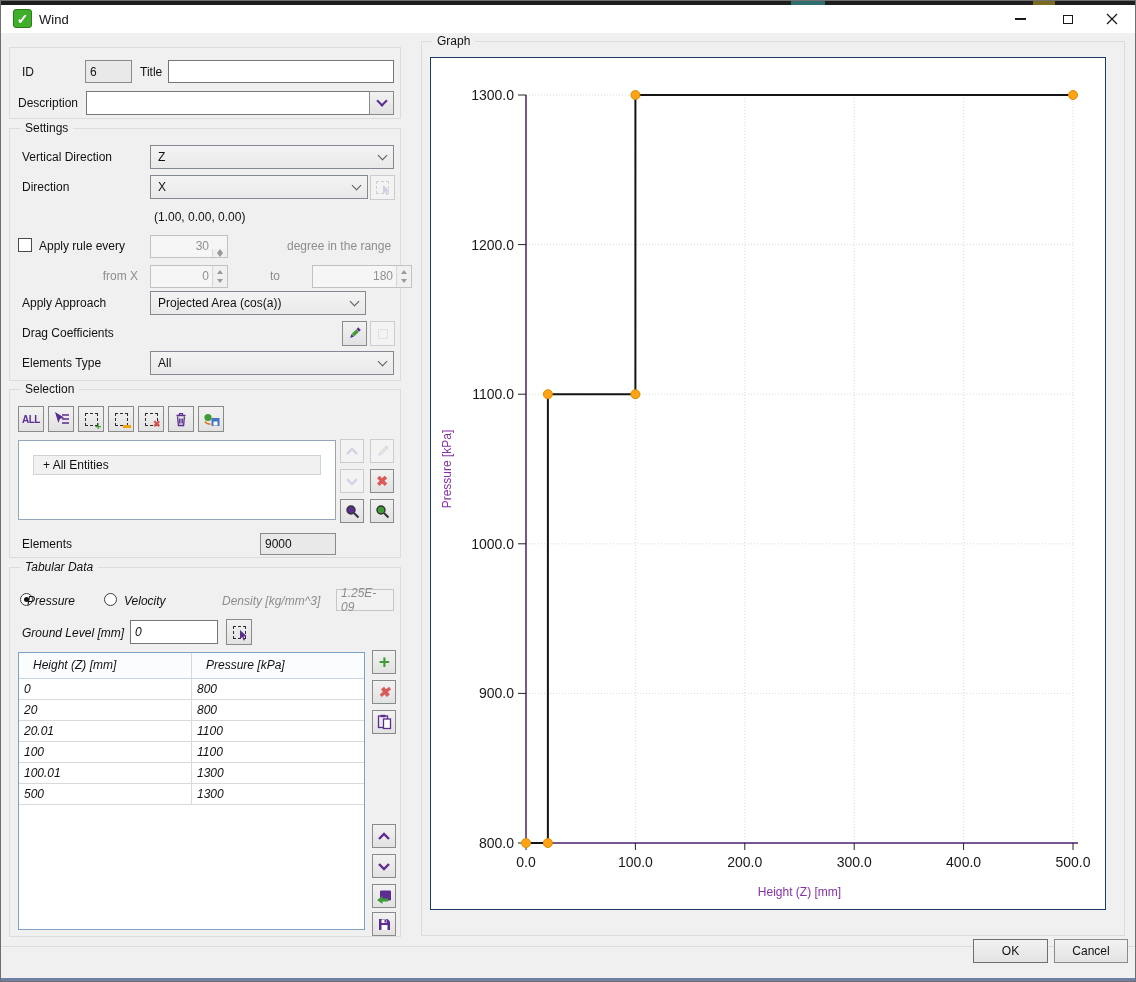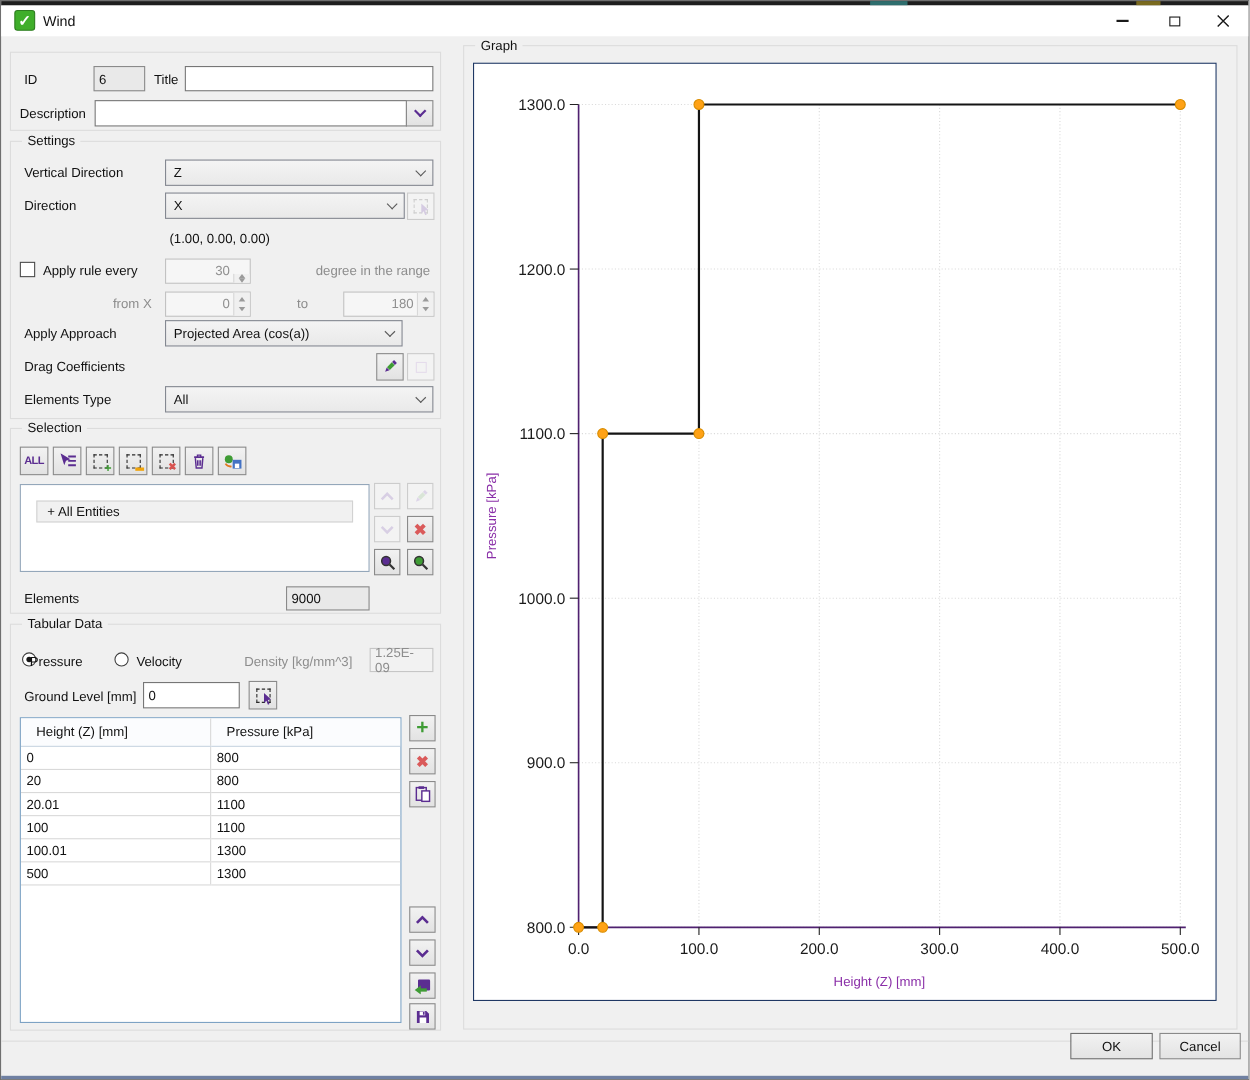--- a/index.html
+++ b/index.html
@@ -137,21 +137,21 @@
 
     <div class="lbl gray" style="left:60px;top:140px;width:68px;text-align:right;">from X</div>
     <div class="spin" style="left:140px;top:136px;width:78px;">
       <div class="sval">0</div>
       <div class="sarr">
           <div class="tu"></div>
           <div class="tdn"></div>
         </div>
     </div>
     <div class="lbl gray" style="left:260px;top:140px;">to</div>
-    <div class="spin" style="left:302px;top:136px;width:83px;">
+    <div class="spin" style="left:302px;top:136px;width:100px;">
       <div class="sval">180</div>
       <div class="sarr">
           <div class="tu"></div>
           <div class="tdn"></div>
         </div>
     </div>
 
     <div class="lbl" style="left:12px;top:167px;">Apply Approach</div>
     <div class="combo" style="left:140px;top:162px;width:216px;height:24px;">
       <span>Projected Area (cos(a))</span>
@@ -259,21 +259,21 @@
       <svg width="15" height="15">
         <circle cx="6" cy="6" r="4" fill="#3f9c35" stroke="#333" stroke-width="1.4"></circle>
         <line x1="9.2" y1="9.2" x2="13.5" y2="13.5" stroke="#333" stroke-width="2"></line>
         </svg>
     </div>
 
     <div class="lbl" style="left:12px;top:147px;">Elements</div>
     <div class="tb readonly" style="left:250px;top:143px;width:76px;height:22px;">9000</div>
   </div>
 
-  <div class="group" style="left:8px;top:566px;width:392px;height:370px;">
+  <div class="group" style="left:8px;top:566px;width:392px;height:370px;font-style:italic;">
     <div class="gtitle">Tabular Data</div>
 
     <div class="radio checked" style="left:10px;top:25px;"></div>
     <div class="lbl" style="left:17px;top:26px;text-align:right;">Pressure</div>
     <div class="radio" style="left:94px;top:25px;"></div>
     <div class="lbl" style="left:114px;top:26px;">Velocity</div>
     <div class="lbl gray" style="left:212px;top:26px;">Density [kg/mm^3]</div>
     <div class="tb disabled" style="left:326px;top:21px;width:58px;height:22px;">1.25E-09</div>
 
     <div class="lbl" style="left:12px;top:58px;">Ground Level [mm]</div>

